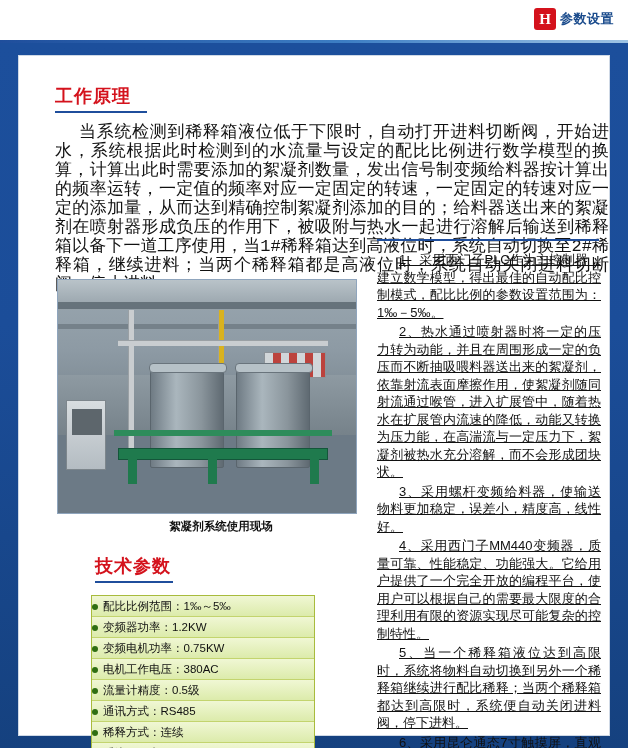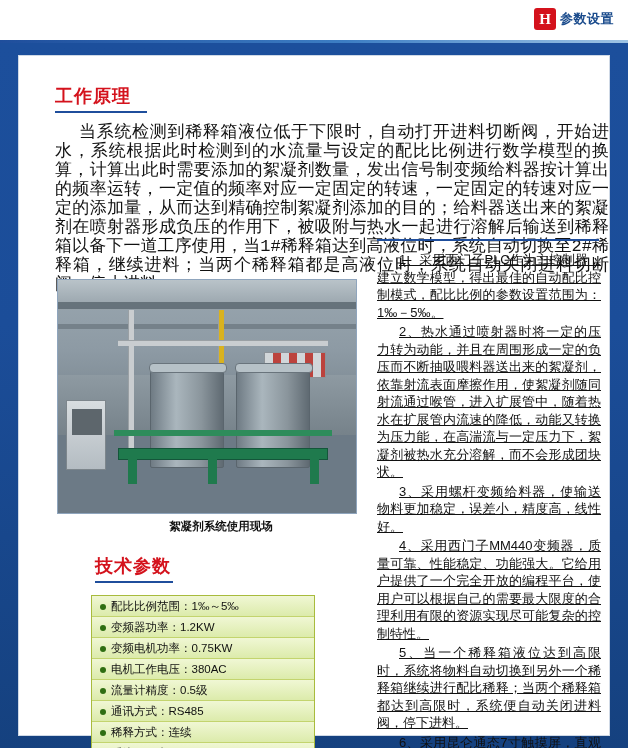--- a/index.html
+++ b/index.html
@@ -173,21 +173,20 @@
   .tp-list {
     margin-top: 12px;
     margin-left: 34px;
     width: 224px;
     border: 1px solid #a8bb3d;
     background: #e9f3c4;
   }
   .tp-item {
     height: 21px;
     line-height: 21px;
-    padding-left: 8px;
     font-size: 11.5px;
     color: #111;
     border-bottom: 1px solid #c3d46e;
     background: linear-gradient(to bottom, #f0f7d4, #dcebab);
     white-space: nowrap;
   }
   .tp-item:last-child { border-bottom: none; }
   .tp-dot {
     display: inline-block;
     width: 6px; height: 6px;

